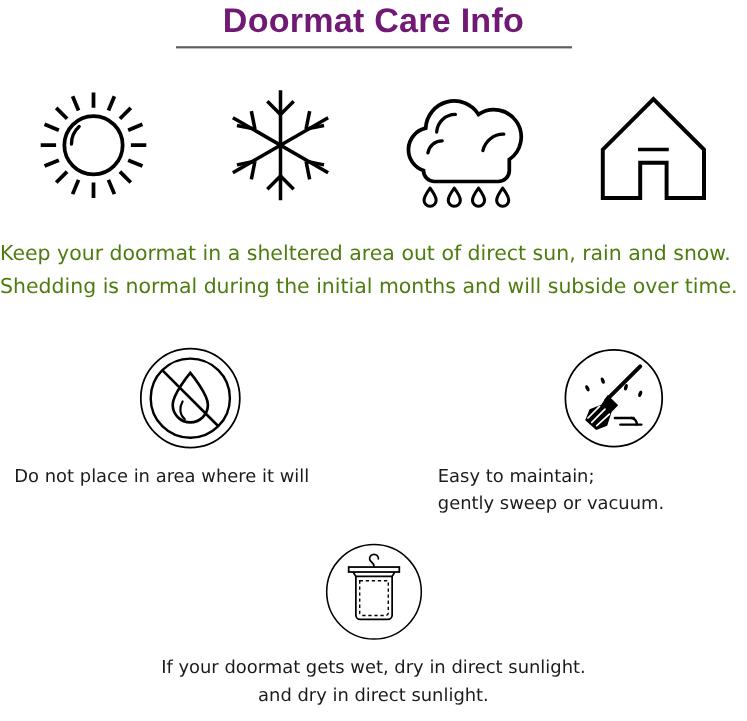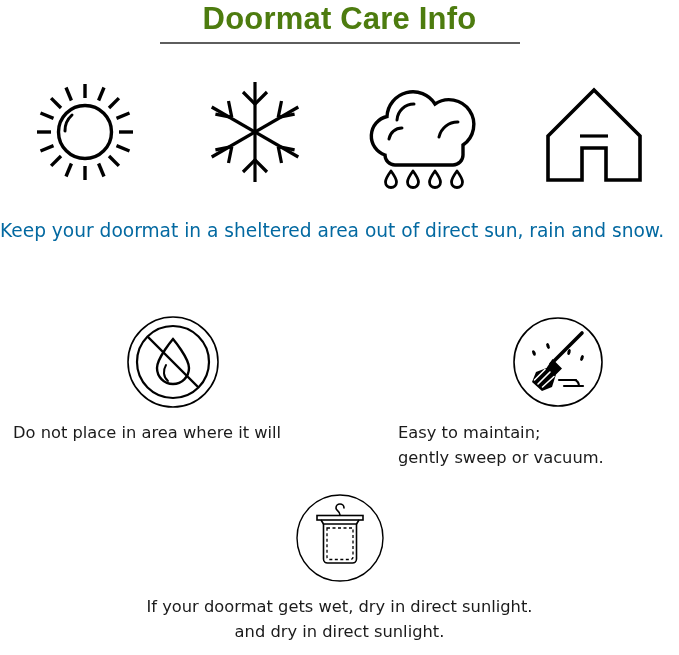--- a/index.html
+++ b/index.html
@@ -25,21 +25,21 @@
     width: 679px;
     text-align: center;
   }
   .title {
     font-family: "Liberation Sans", "DejaVu Sans", sans-serif;
     font-weight: bold;
     font-size: 31px;
     letter-spacing: 0.2px;
     line-height: 34px;
     padding-top: 2px;
-    color: #4d7c0f;
+    color: #701a75;
   }
   .title-rule {
     width: 360px;
     height: 2px;
     background: #5e5e5e;
     margin: 6px auto 0 auto;
   }
 
   
   .weather-row {
@@ -62,21 +62,21 @@
   
   .intro {
     position: absolute;
     left: 0;
     top: 216px;
     width: 565px;
     text-align: center;
     font-size: 18.6px;
     line-height: 30px;
     font-weight: 400;
-    color: #0369a1;
+    color: #4d7c0f;
   }
   .intro .line { white-space: nowrap; }
 
   
   .two-col {
     position: absolute;
     left: 0;
     top: 312px;
     width: 679px;
     height: 160px;
@@ -208,20 +208,21 @@
         <path d="M12 62 L58 16 L104 62 L104 106 L70 106 L70 74 L46 74 L46 106 L12 106 Z"></path>
         <line x1="44" y1="62" x2="72" y2="62" stroke-width="3.2"></line>
       </g>
     </svg>
   </div>
 
 </div>
 
 <div class="intro">
   <div class="line">Keep your doormat in a sheltered area out of direct sun, rain and snow.</div>
+  <div class="line">Shedding is normal during the initial months and will subside over time.</div>
 </div>
 
 <div class="two-col">
 
   <div class="col col-left">
     <div class="col-icon">
       <svg width="94" height="94" viewBox="0 0 94 94" aria-hidden="true">
         <g stroke="#000" fill="none">
           <circle cx="47" cy="47" r="45" stroke-width="1.6"></circle>
           <circle cx="47" cy="47" r="36" stroke-width="2.2"></circle>

